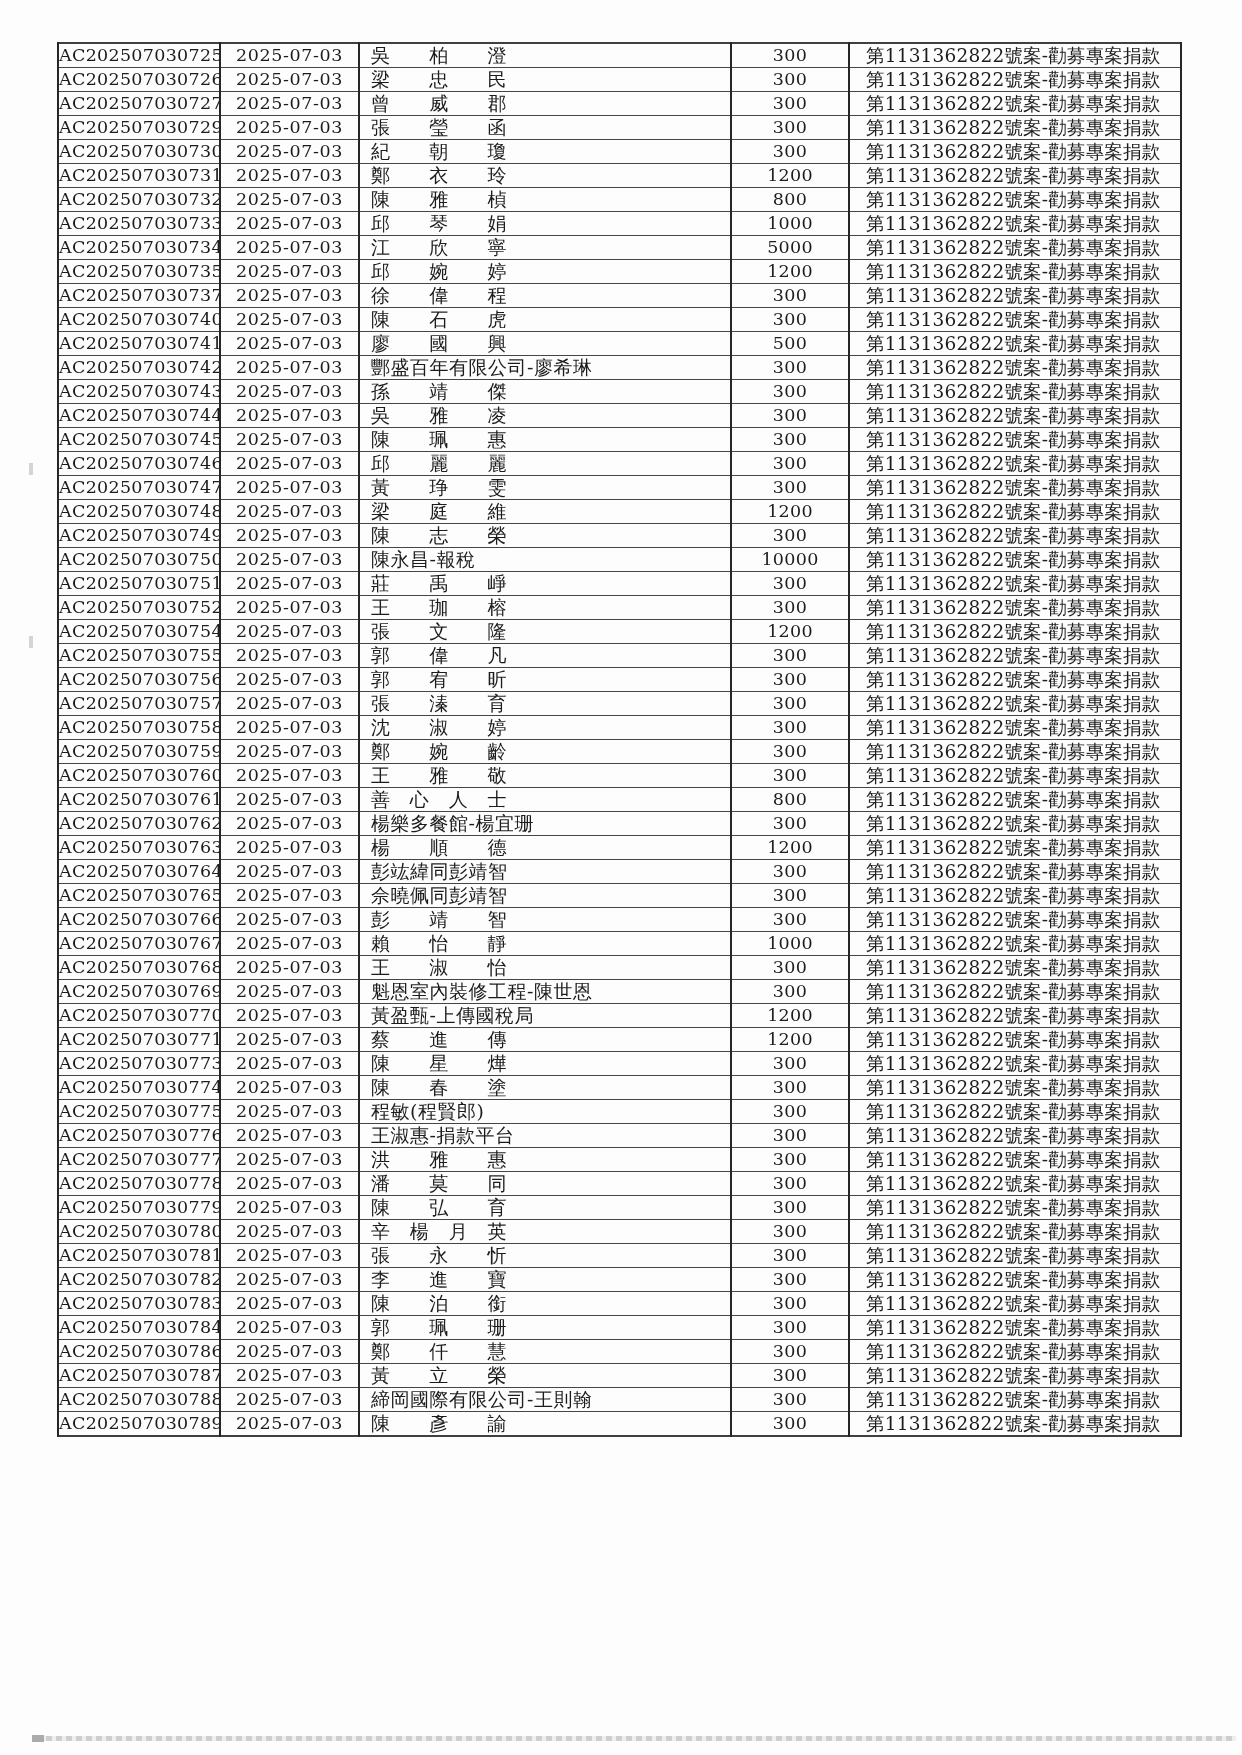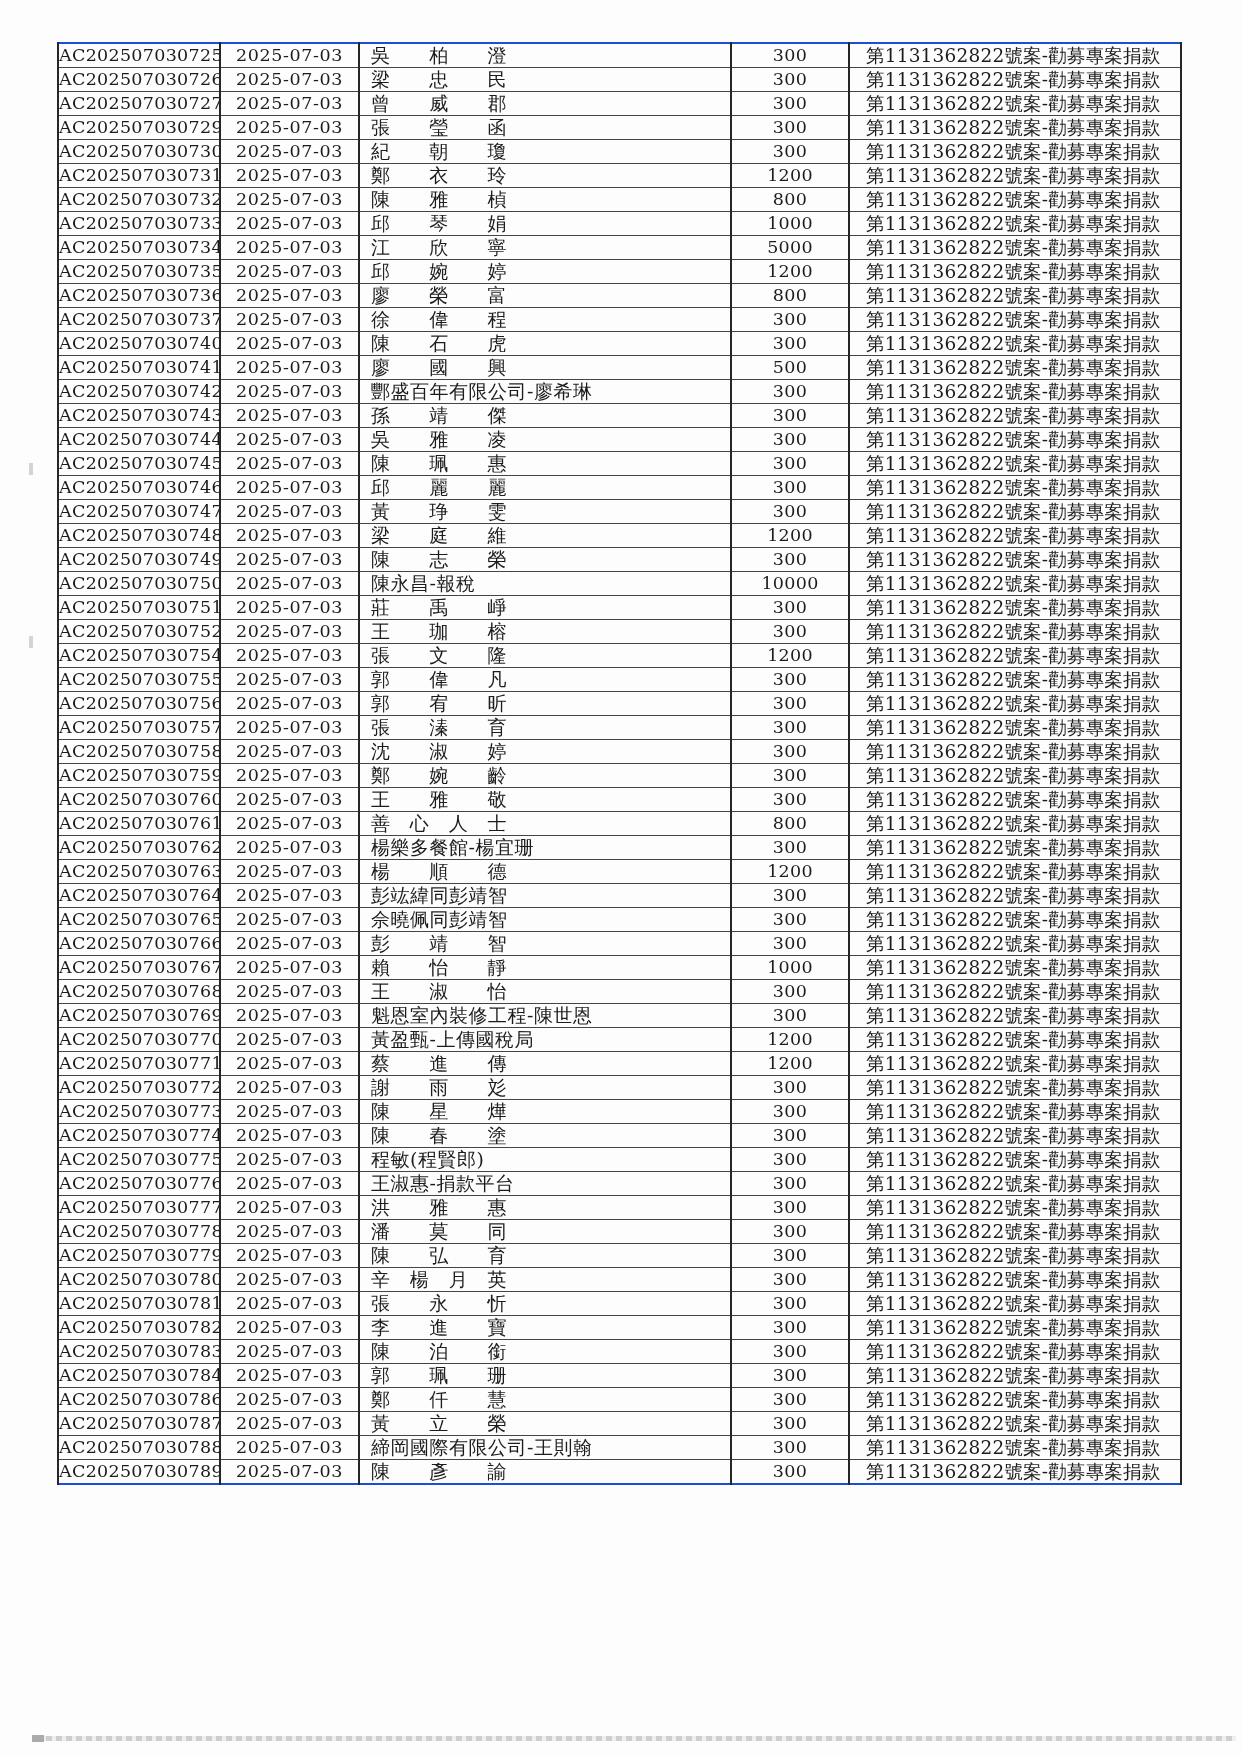--- a/index.html
+++ b/index.html
@@ -10,21 +10,21 @@
     color:#1c1c1c;
     overflow:hidden;
   }
   .page{position:absolute;left:0;top:0;width:1242px;height:1755px;background:#fdfdfd;}
 
   table.donation{
     position:absolute;left:57px;top:42px;width:1123px;
     border-collapse:collapse;table-layout:fixed;
     background:#fdfdfd;
   }
-  table.donation{border:2px solid #1d4ed8;}
+  table.donation{border:2px solid #404040;}
   td{
     border-top:1px solid #454545;
     border-bottom:1px solid #454545;
     border-left:2px solid #262626;
     border-right:2px solid #262626;
     height:23px;padding:0;line-height:23px;
     white-space:nowrap;overflow:hidden;
     font-size:18px;
   }
   td.c-receipt{text-align:center;font-size:17.5px;letter-spacing:0.3px;}
@@ -167,31 +167,20 @@
           <td class="c-date">2025-07-03</td>
           <td class="c-name"><span class="dist">
               <span>邱</span>
               <span>婉</span>
               <span>婷</span>
             </span></td>
           <td class="c-amount">1200</td>
           <td class="c-case">第1131362822號案-勸募專案捐款</td>
         </tr>
         <tr>
-          <td class="c-receipt">AC202507030736</td>
-          <td class="c-date">2025-07-03</td>
-          <td class="c-name"><span class="dist">
-              <span>廖</span>
-              <span>榮</span>
-              <span>富</span>
-            </span></td>
-          <td class="c-amount">800</td>
-          <td class="c-case">第1131362822號案-勸募專案捐款</td>
-        </tr>
-        <tr>
           <td class="c-receipt">AC202507030737</td>
           <td class="c-date">2025-07-03</td>
           <td class="c-name"><span class="dist">
               <span>徐</span>
               <span>偉</span>
               <span>程</span>
             </span></td>
           <td class="c-amount">300</td>
           <td class="c-case">第1131362822號案-勸募專案捐款</td>
         </tr>
@@ -500,31 +489,20 @@
         </tr>
         <tr>
           <td class="c-receipt">AC202507030771</td>
           <td class="c-date">2025-07-03</td>
           <td class="c-name"><span class="dist">
               <span>蔡</span>
               <span>進</span>
               <span>傳</span>
             </span></td>
           <td class="c-amount">1200</td>
-          <td class="c-case">第1131362822號案-勸募專案捐款</td>
-        </tr>
-        <tr>
-          <td class="c-receipt">AC202507030772</td>
-          <td class="c-date">2025-07-03</td>
-          <td class="c-name"><span class="dist">
-              <span>謝</span>
-              <span>雨</span>
-              <span>彣</span>
-            </span></td>
-          <td class="c-amount">300</td>
           <td class="c-case">第1131362822號案-勸募專案捐款</td>
         </tr>
         <tr>
           <td class="c-receipt">AC202507030773</td>
           <td class="c-date">2025-07-03</td>
           <td class="c-name"><span class="dist">
               <span>陳</span>
               <span>星</span>
               <span>燁</span>
             </span></td>

